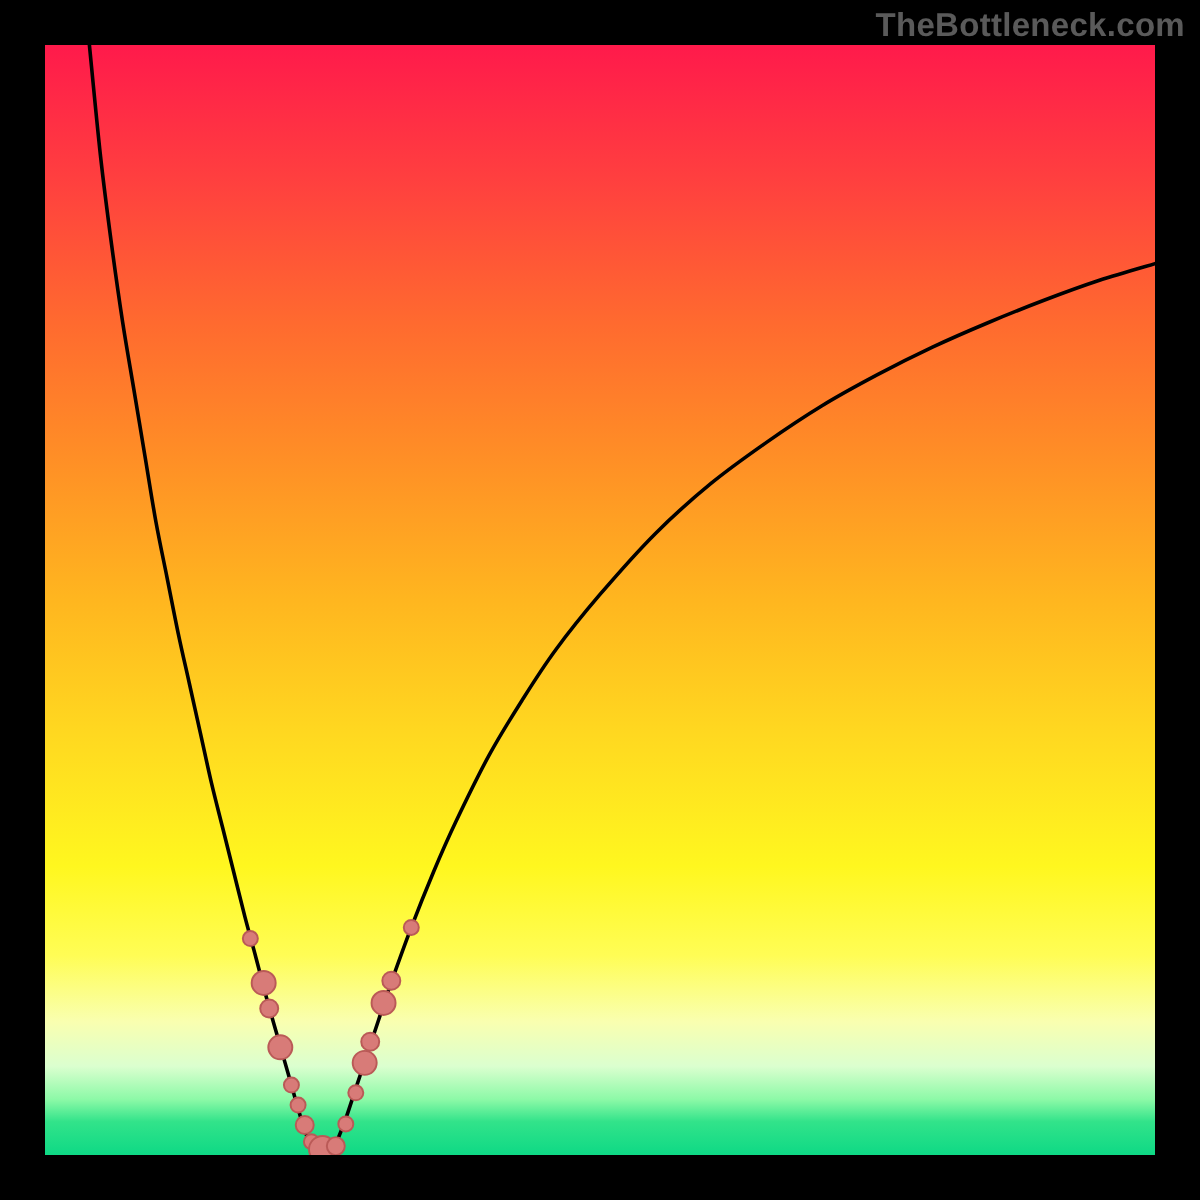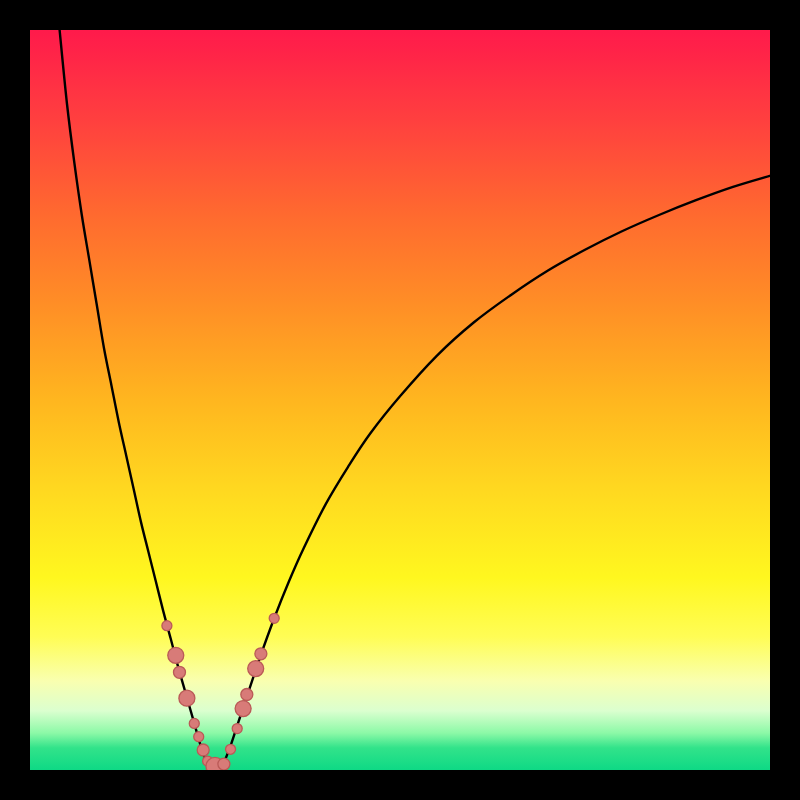--- a/index.html
+++ b/index.html
@@ -85,13 +85,14 @@
           <circle cx="200.54" cy="719.28" r="5" class="marker"></circle>
           <circle cx="207.20" cy="698.56" r="5" class="marker"></circle>
           <circle cx="213.12" cy="678.58" r="8" class="marker"></circle>
           <circle cx="216.82" cy="664.52" r="6" class="marker"></circle>
           <circle cx="225.70" cy="638.62" r="8" class="marker"></circle>
           <circle cx="230.88" cy="623.82" r="6" class="marker"></circle>
           <circle cx="244.20" cy="588.30" r="5" class="marker"></circle>
         </g>
     </svg>
   </div>
+  <div class="watermark">TheBottleneck.com</div>
 </div>
 
 </body></html>

